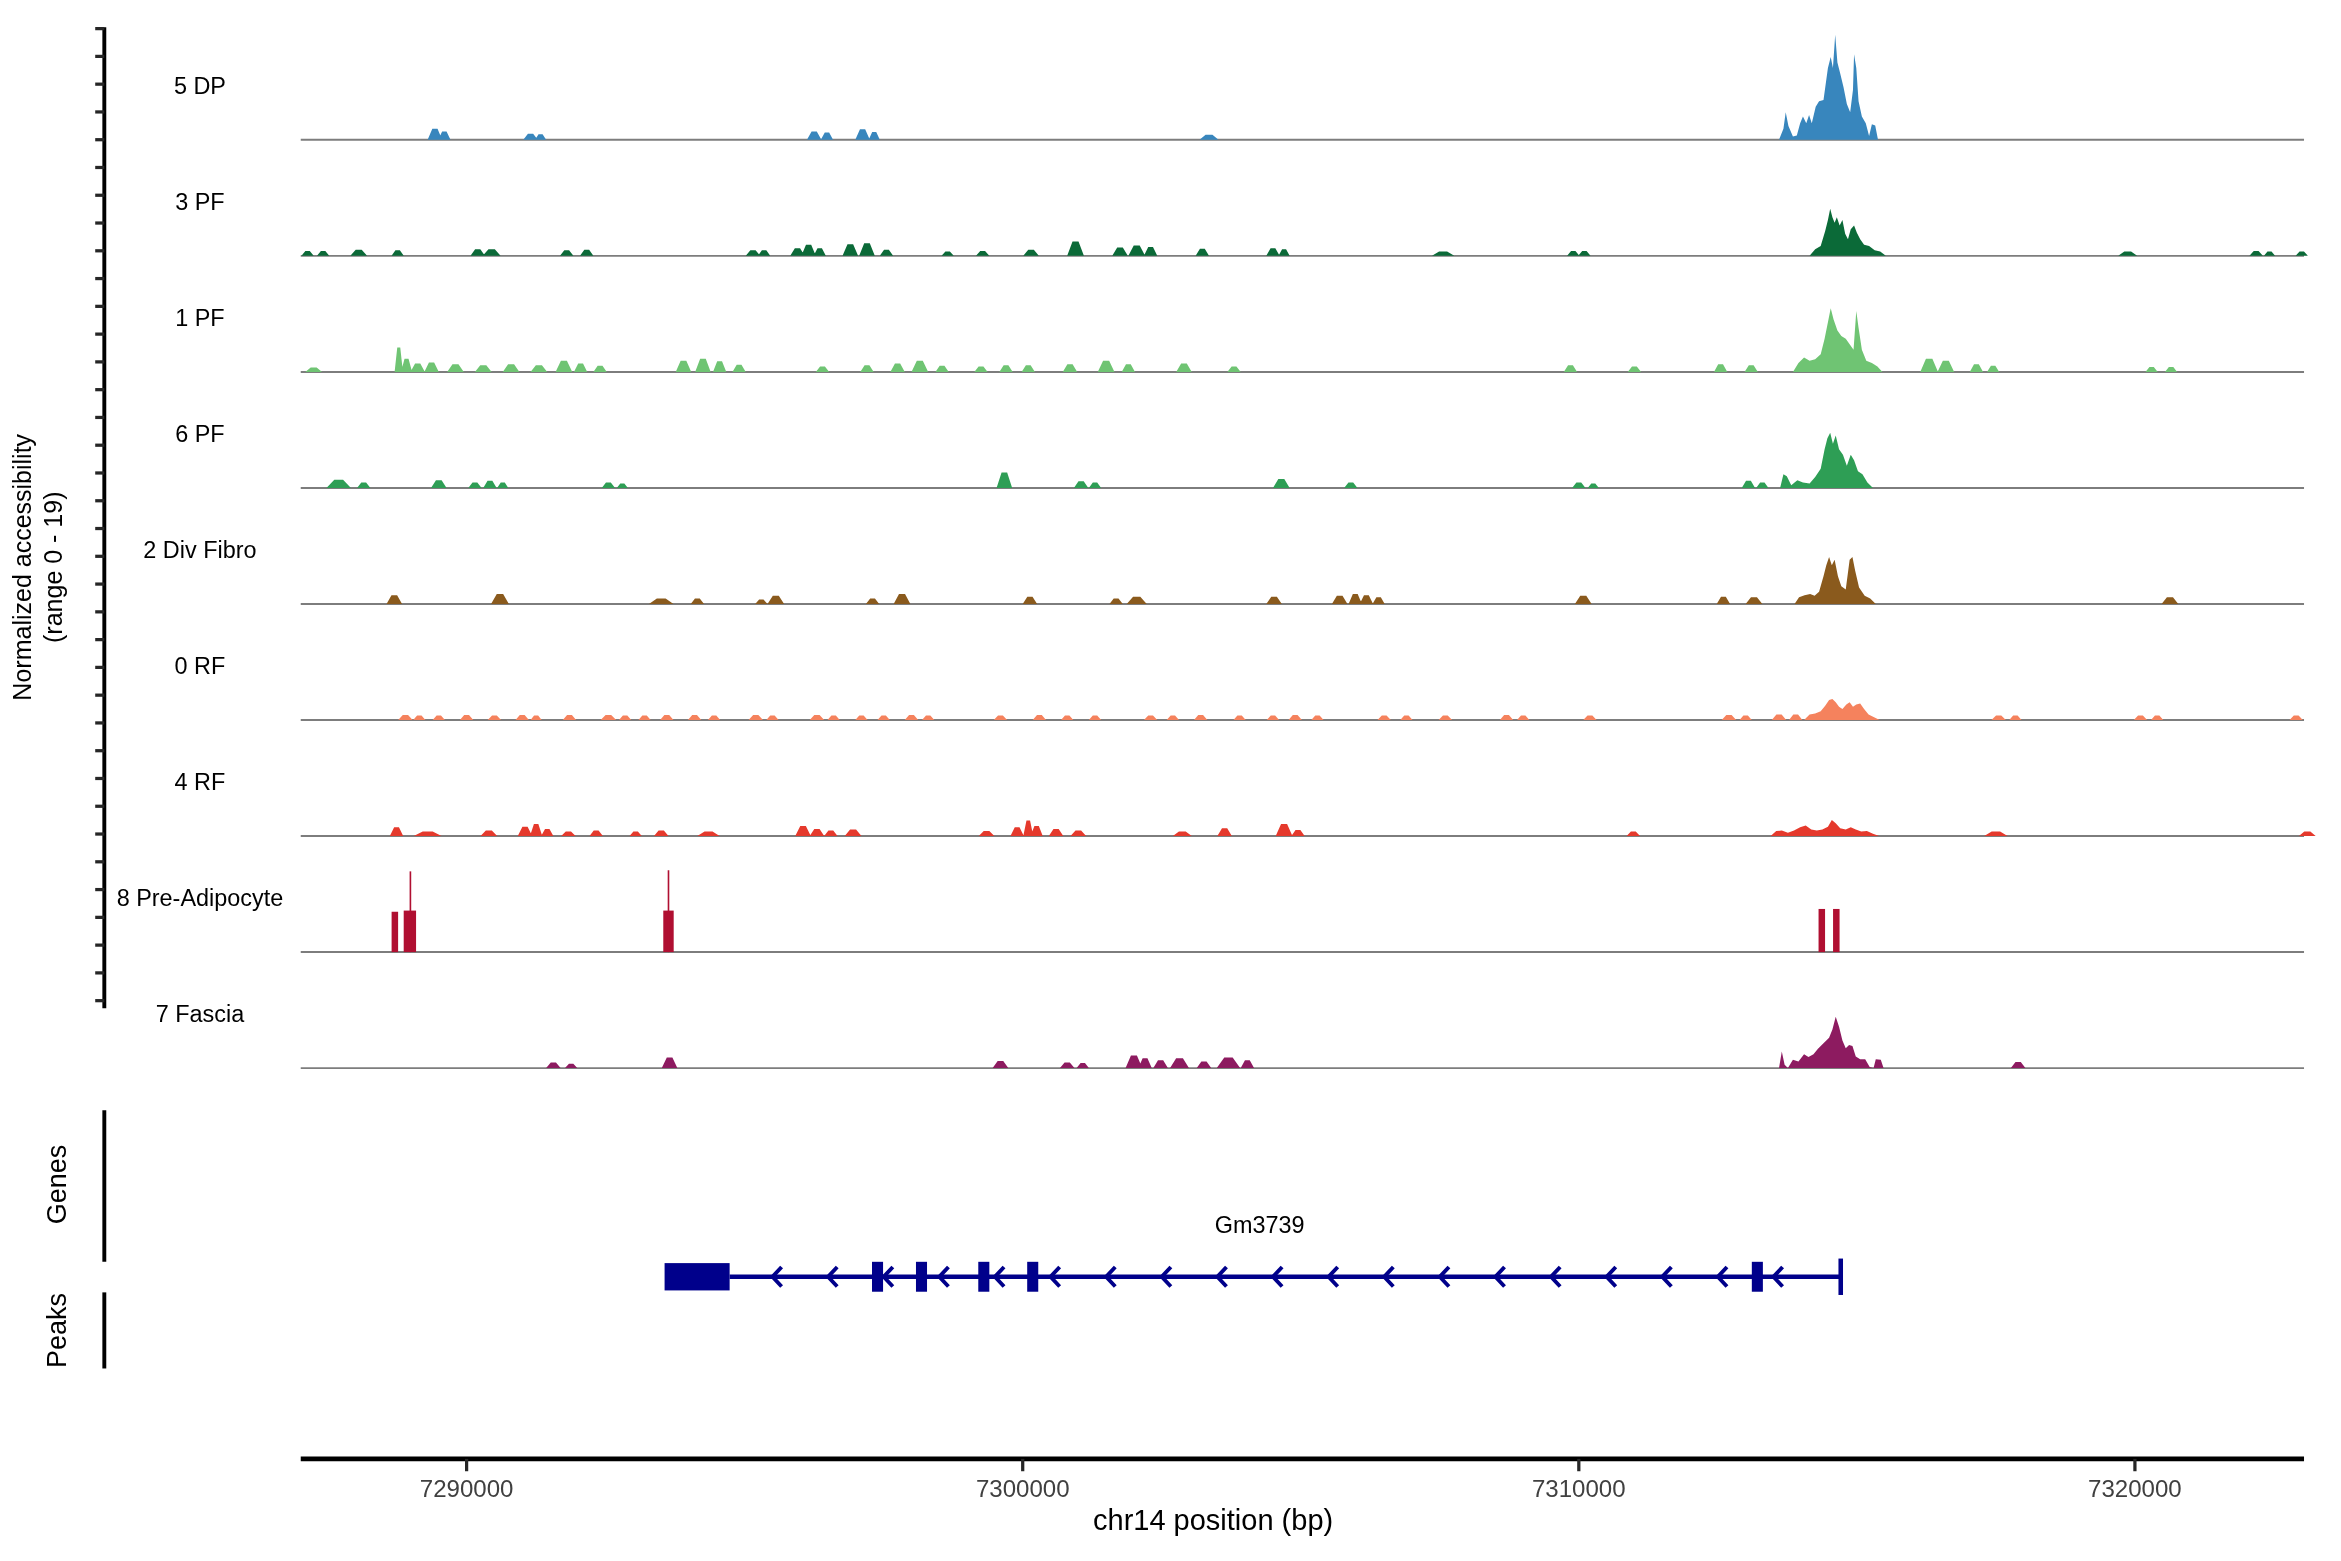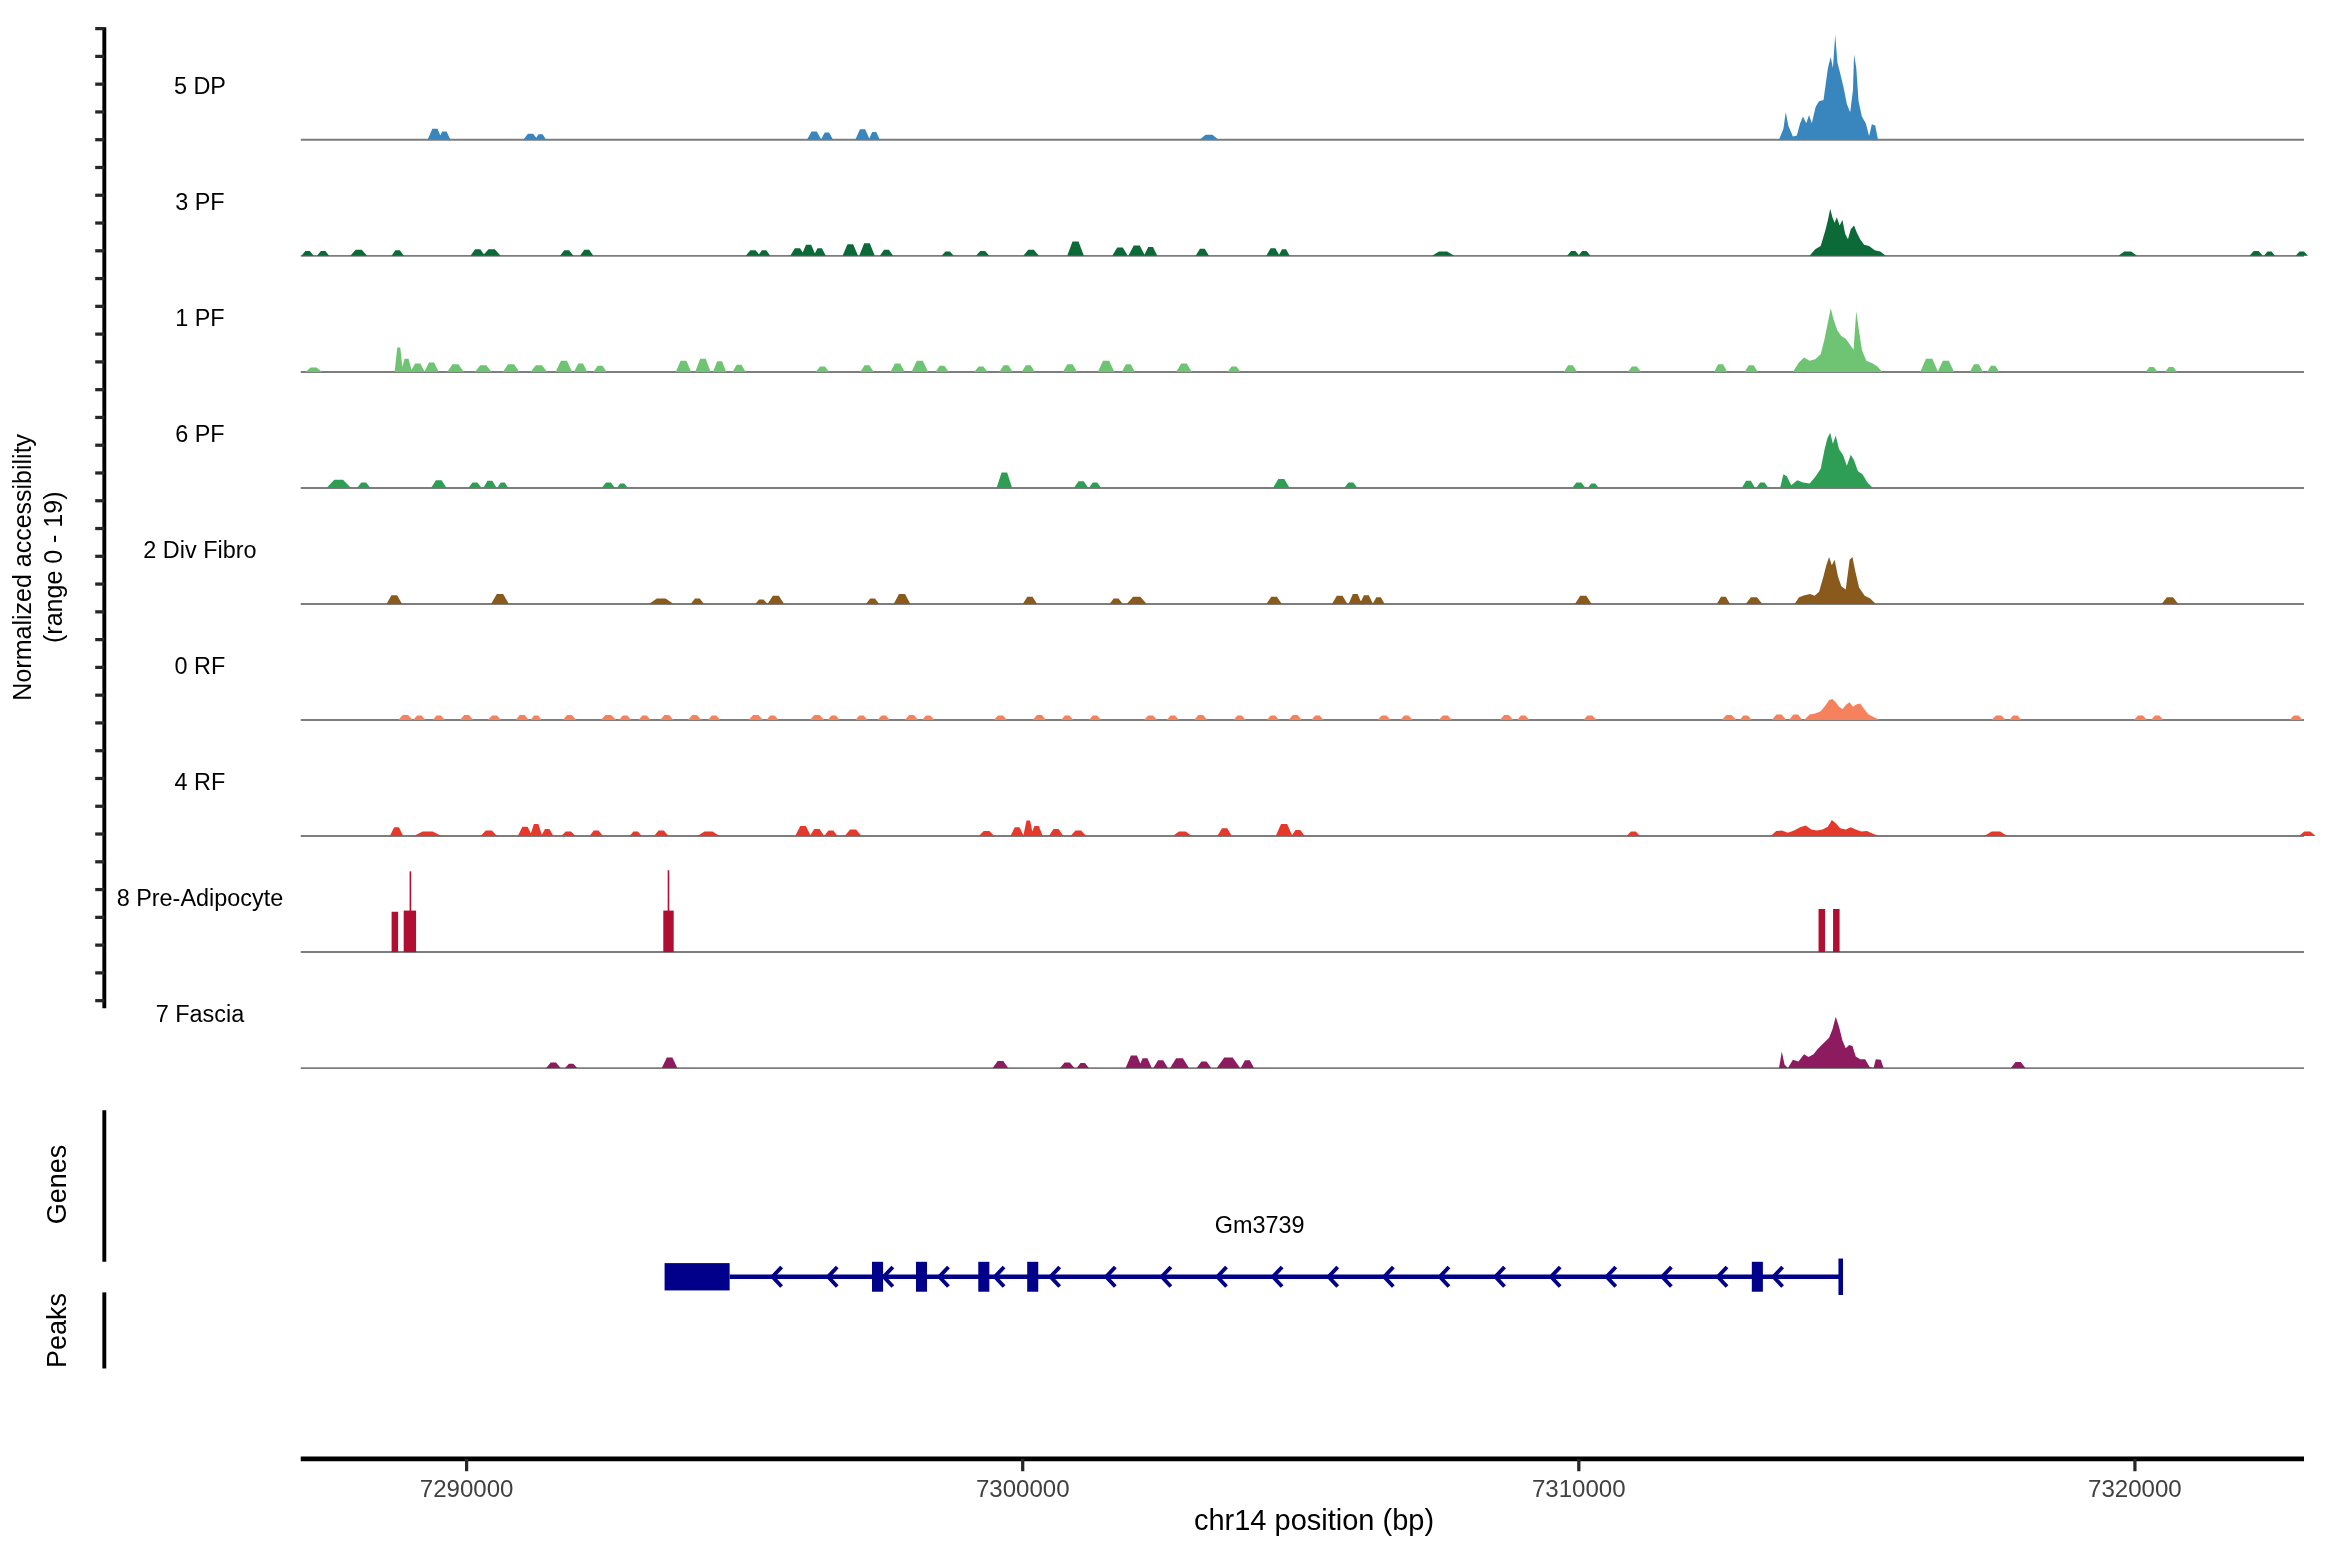--- a/index.html
+++ b/index.html
@@ -3,21 +3,21 @@
 <meta charset="utf-8">
 <style>
   html,body{margin:0;padding:0;background:#ffffff;}
   #page{position:relative;width:2342px;height:1561px;background:#ffffff;overflow:hidden;
         font-family:"Liberation Sans", sans-serif;}
   #plot{position:absolute;left:0;top:0;}
   .rot-label{position:absolute;transform:rotate(-90deg);text-align:center;color:#000;}
   #ylab{left:-170px;top:536px;width:416px;font-size:25px;line-height:1.25;}
   #genes-lab{left:-40px;top:1169px;width:195px;font-size:27px;}
   #peaks-lab{left:-40px;top:1315px;width:195px;font-size:27px;}
-  #xlab{position:absolute;left:1093px;top:1504px;width:442px;text-align:center;
+  #xlab{position:absolute;left:1093px;top:1504px;width:442px;
         font-size:29px;color:#000;}
 </style>
 </head>
 <body>
 
 <div id="page">
   <svg id="plot" width="2342" height="1561" viewBox="0 0 3600 2400">
       <rect x="0" y="0" width="3600" height="2400" fill="#ffffff"></rect>
       <line x1="160" y1="42" x2="160" y2="1550" stroke="#000" stroke-width="6"></line>
       <line x1="146" y1="44.0" x2="160" y2="44.0" stroke="#262626" stroke-width="5"></line>

